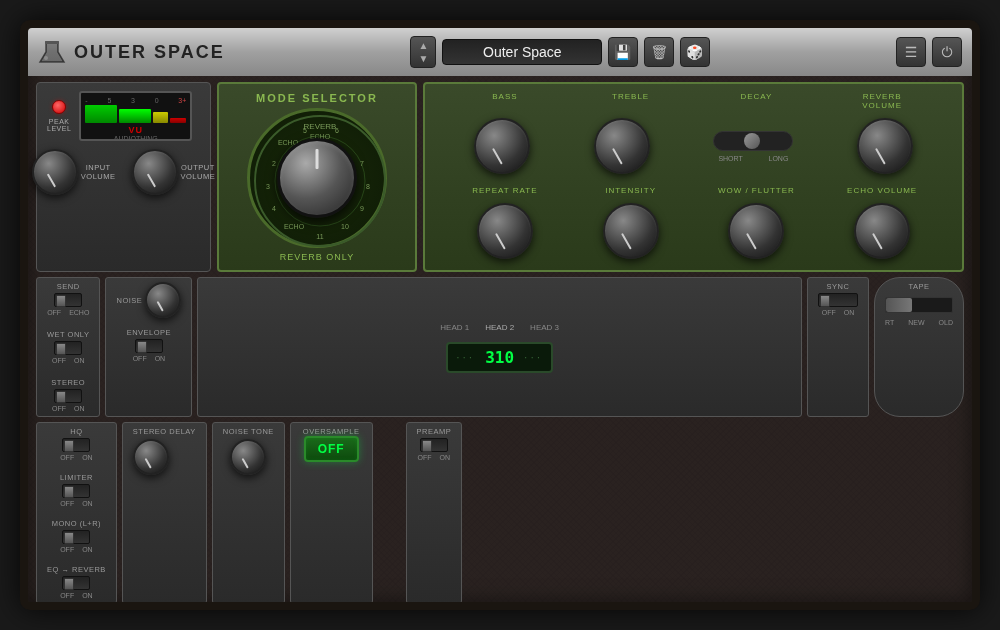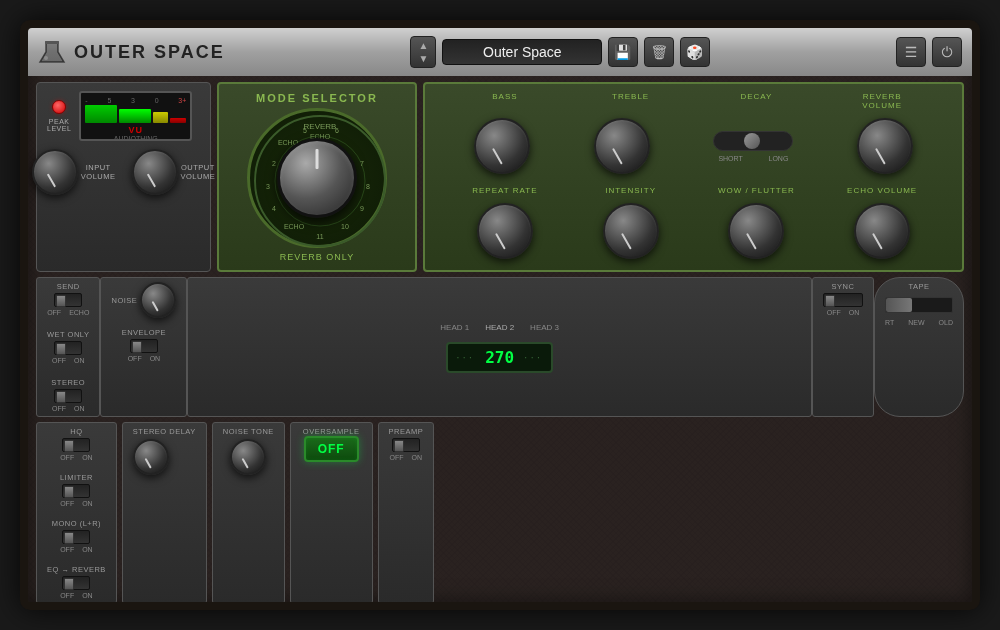--- a/index.html
+++ b/index.html
@@ -352,20 +352,21 @@
       color: #8ab850;
       text-transform: uppercase;
       letter-spacing: 1px;
       text-align: center;
       width: 80px;
     }
 
     
     .middle-section {
       display: flex;
+      gap: 5px;
       flex-shrink: 0;
     }
 
     
     .toggle-container {
       display: flex;
       flex-direction: column;
       align-items: center;
       gap: 2px;
     }
@@ -747,21 +748,21 @@
       </div>
 
       <div class="panel-box" style="flex:1;display:flex;flex-direction:column;align-items:center;justify-content:center;gap:4px;">
         <div class="head-tabs">
           <span class="head-tab">HEAD 1</span>
           <span class="head-tab active">HEAD 2</span>
           <span class="head-tab">HEAD 3</span>
         </div>
         <div class="bpm-display">
           <span class="bpm-dots">···</span>
-          <span class="bpm-number">270</span>
+          <span class="bpm-number">310</span>
           <span class="bpm-dots">···</span>
         </div>
       </div>
 
       <div class="panel-box" style="flex:0 0 auto;display:flex;align-items:center;padding:4px 10px;">
         <div class="toggle-container">
           <div class="row-label">SYNC</div>
           <div class="toggle-switch" style="width:40px;">
             <div class="toggle-lever left"></div>
           </div>
@@ -842,21 +843,21 @@
       <div class="panel-box" style="flex:0 0 auto;display:flex;flex-direction:column;align-items:center;gap:3px;padding:4px 10px;">
         <div class="row-label">NOISE TONE</div>
         <div class="knob knob-sm"></div>
       </div>
 
       <div class="panel-box" style="flex:0 0 auto;display:flex;flex-direction:column;align-items:center;gap:0;padding:4px 12px;">
         <div class="row-label">OVERSAMPLE</div>
         <button class="green-btn off">OFF</button>
       </div>
 
-      <div class="panel-box" style="flex:0 0 auto;display:flex;align-items:center;padding:4px 10px;">
+      <div class="panel-box" style="flex:0 0 auto;display:flex;align-items:center;padding:4px 10px;margin-left:28px;">
         <div class="toggle-container">
           <div class="row-label">PREAMP</div>
           <div class="toggle-switch">
             <div class="toggle-lever left"></div>
           </div>
           <div class="toggle-labels">
             <span>OFF</span>
             <span>ON</span>
           </div>
         </div>

